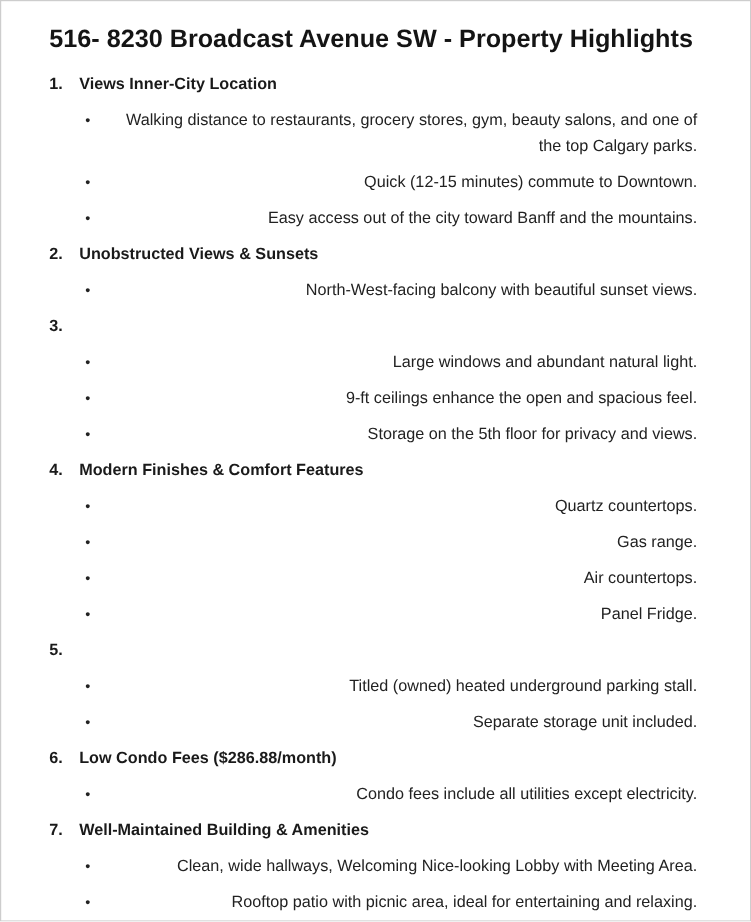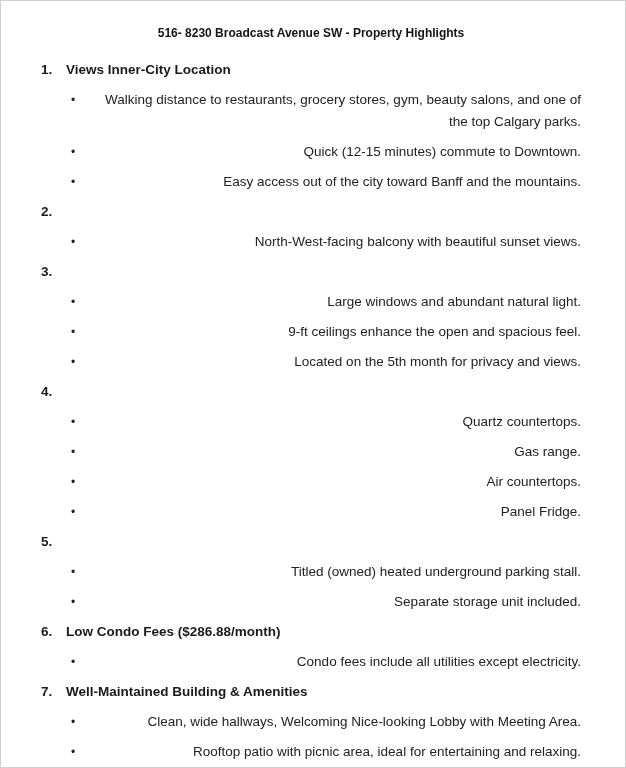--- a/index.html
+++ b/index.html
@@ -13,24 +13,23 @@
     height: 768px;
     box-sizing: border-box;
     background: #ffffff;
     border: 1px solid #cdcdcd;
     font-family: "Liberation Sans", sans-serif;
     color: #1d1d1f;
     padding: 21px 44px 0 40px;
     overflow: hidden;
   }
   .title {
-    font-size: 12px;
+    font-size: 21px;
     font-weight: bold;
     line-height: 22px;
-    text-align: center;
     color: #141414;
     margin: 0 0 15px 0;
   }
   .heading-row {
     display: flex;
     margin: 8px 0;
     font-size: 13.5px;
     font-weight: bold;
     line-height: 22px;
     color: #1a1a1a;
@@ -74,42 +73,44 @@
       <div class="bullet-row">
         <span class="dot">•</span>
         <span class="bullet-text">Quick (12-15 minutes) commute to Downtown.</span>
       </div>
       <div class="bullet-row">
         <span class="dot">•</span>
         <span class="bullet-text">Easy access out of the city toward Banff and the mountains.</span>
       </div>
       <div class="heading-row">
         <span class="num">2.</span>
+        <span class="heading-text">Unobstructed Views &amp; Sunsets</span>
       </div>
       <div class="bullet-row">
         <span class="dot">•</span>
         <span class="bullet-text">North-West-facing balcony with beautiful sunset views.</span>
       </div>
       <div class="heading-row">
         <span class="num">3.</span>
       </div>
       <div class="bullet-row">
         <span class="dot">•</span>
         <span class="bullet-text">Large windows and abundant natural light.</span>
       </div>
       <div class="bullet-row">
         <span class="dot">•</span>
         <span class="bullet-text">9-ft ceilings enhance the open and spacious feel.</span>
       </div>
       <div class="bullet-row">
         <span class="dot">•</span>
-        <span class="bullet-text">Located on the 5th month for privacy and views.</span>
+        <span class="bullet-text">Storage on the 5th floor for privacy and views.</span>
       </div>
       <div class="heading-row">
         <span class="num">4.</span>
+        <span class="heading-text">Modern Finishes &amp; Comfort Features</span>
       </div>
       <div class="bullet-row">
         <span class="dot">•</span>
         <span class="bullet-text">Quartz countertops.</span>
       </div>
       <div class="bullet-row">
         <span class="dot">•</span>
         <span class="bullet-text">Gas range.</span>
       </div>
       <div class="bullet-row">

